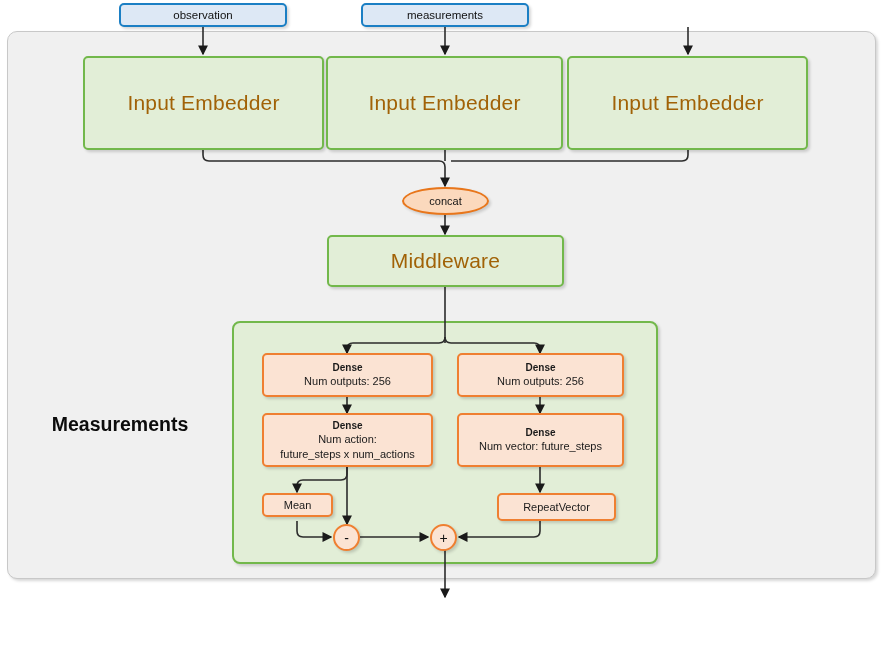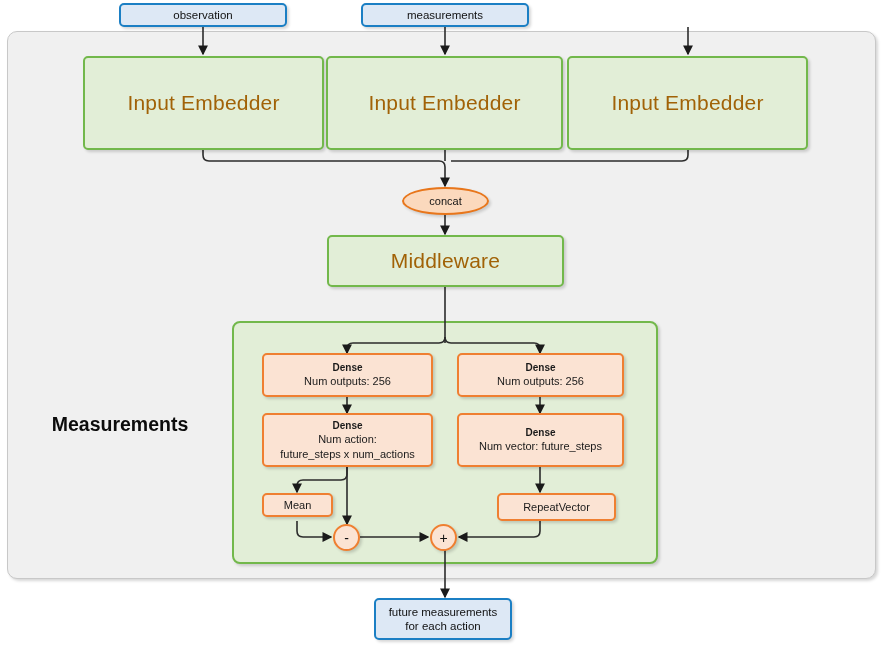--- a/index.html
+++ b/index.html
@@ -151,18 +151,14 @@
     <b>Dense</b>
     <span>Num vector: future_steps</span>
   </div>
   <div class="node orange shadow" style="left:481px;top:493px;width:119px;height:28px;margin-left:16px;">
     <span>RepeatVector</span>
   </div>
   <div class="node op shadow" style="left:430px;top:524px;width:27px;height:27px;">
     <span>+</span>
   </div>
 
-  <div class="node io shadow" style="left:374px;top:598px;width:138px;height:42px;flex-direction:column;">
-    <span>future measurements</span>
-    <span>for each action</span>
-  </div>
 
 </div>
 
 </body></html>

